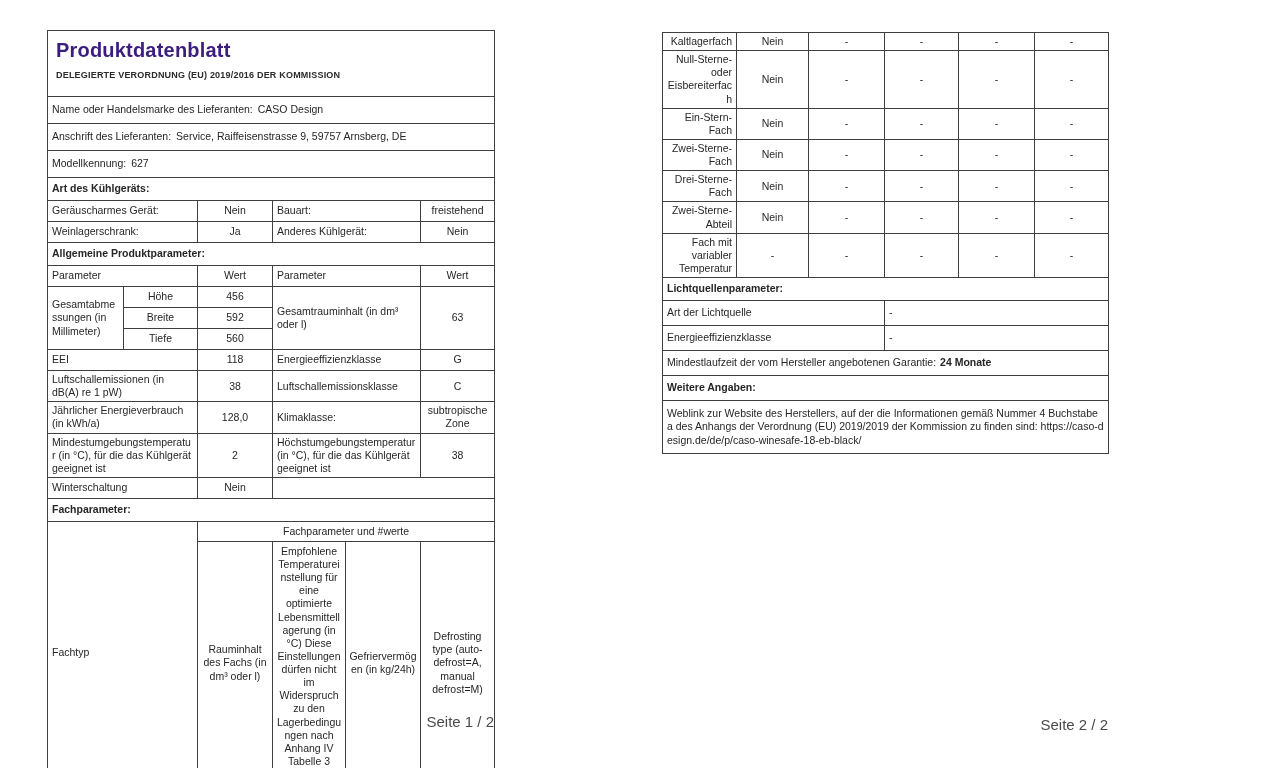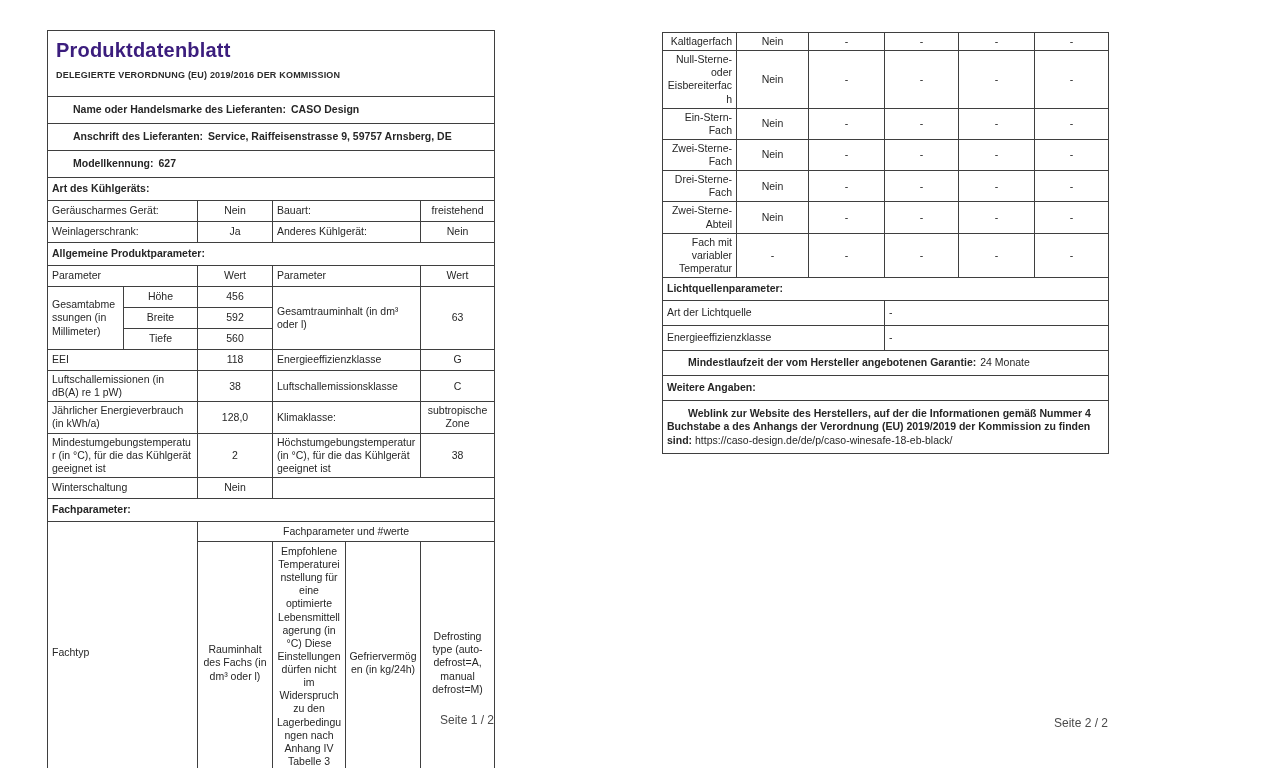--- a/index.html
+++ b/index.html
@@ -13,37 +13,37 @@
   #page2{left:662px;top:32px;width:446px;}
   table{
     border-collapse:collapse;width:100%;table-layout:fixed;
     font-size:10.5px;line-height:1.25;
   }
   td{
     border:1px solid #3f3f3f;padding:2px 4px;vertical-align:middle;
     overflow-wrap:break-word;word-wrap:break-word;hyphens:auto;
   }
   .c{text-align:center;}
-  .b{font-weight:bold;margin-left:21px;}
+  .b{font-weight:normal;}
   .title-cell{padding:7px 8px 6px;height:52px;vertical-align:top;}
   .doc-title{font-size:20px;font-weight:bold;color:#3b1d7d;letter-spacing:.2px;}
   .doc-subtitle{font-size:9px;margin-top:7px;color:#2b2b2b;letter-spacing:.2px;font-weight:bold;}
   .info-td{height:22px;}
-  .info-td .val{margin-left:5px;font-weight:bold;}
+  .info-td .val{margin-left:5px;font-weight:normal;}
   .sec{height:18px;font-weight:bold;}
   .rh16 td{height:16px;margin-top:24px;}
   .rh15 td{height:15px;}
   .tall td{padding:3px 3px;}
   .fach-name{text-align:right;}
   .footer{
-    position:absolute;font-size:12px;color:#4a4a4a;text-align:right;
+    position:absolute;font-size:15px;color:#4a4a4a;text-align:right;
   }
   #footer1{left:47px;top:713px;width:447px;}
   #footer2{left:662px;top:716px;width:446px;}
-  .inline-val{margin-left:4px;font-weight:normal;}
+  .inline-val{margin-left:4px;font-weight:bold;}
   .url{word-break:break-all;text-align:right;}
 </style>
 </head>
 <body>
 
 <div class="page" id="page1">
   <table>
     <colgroup>
       <col style="width:76px">
         <col style="width:74px">

